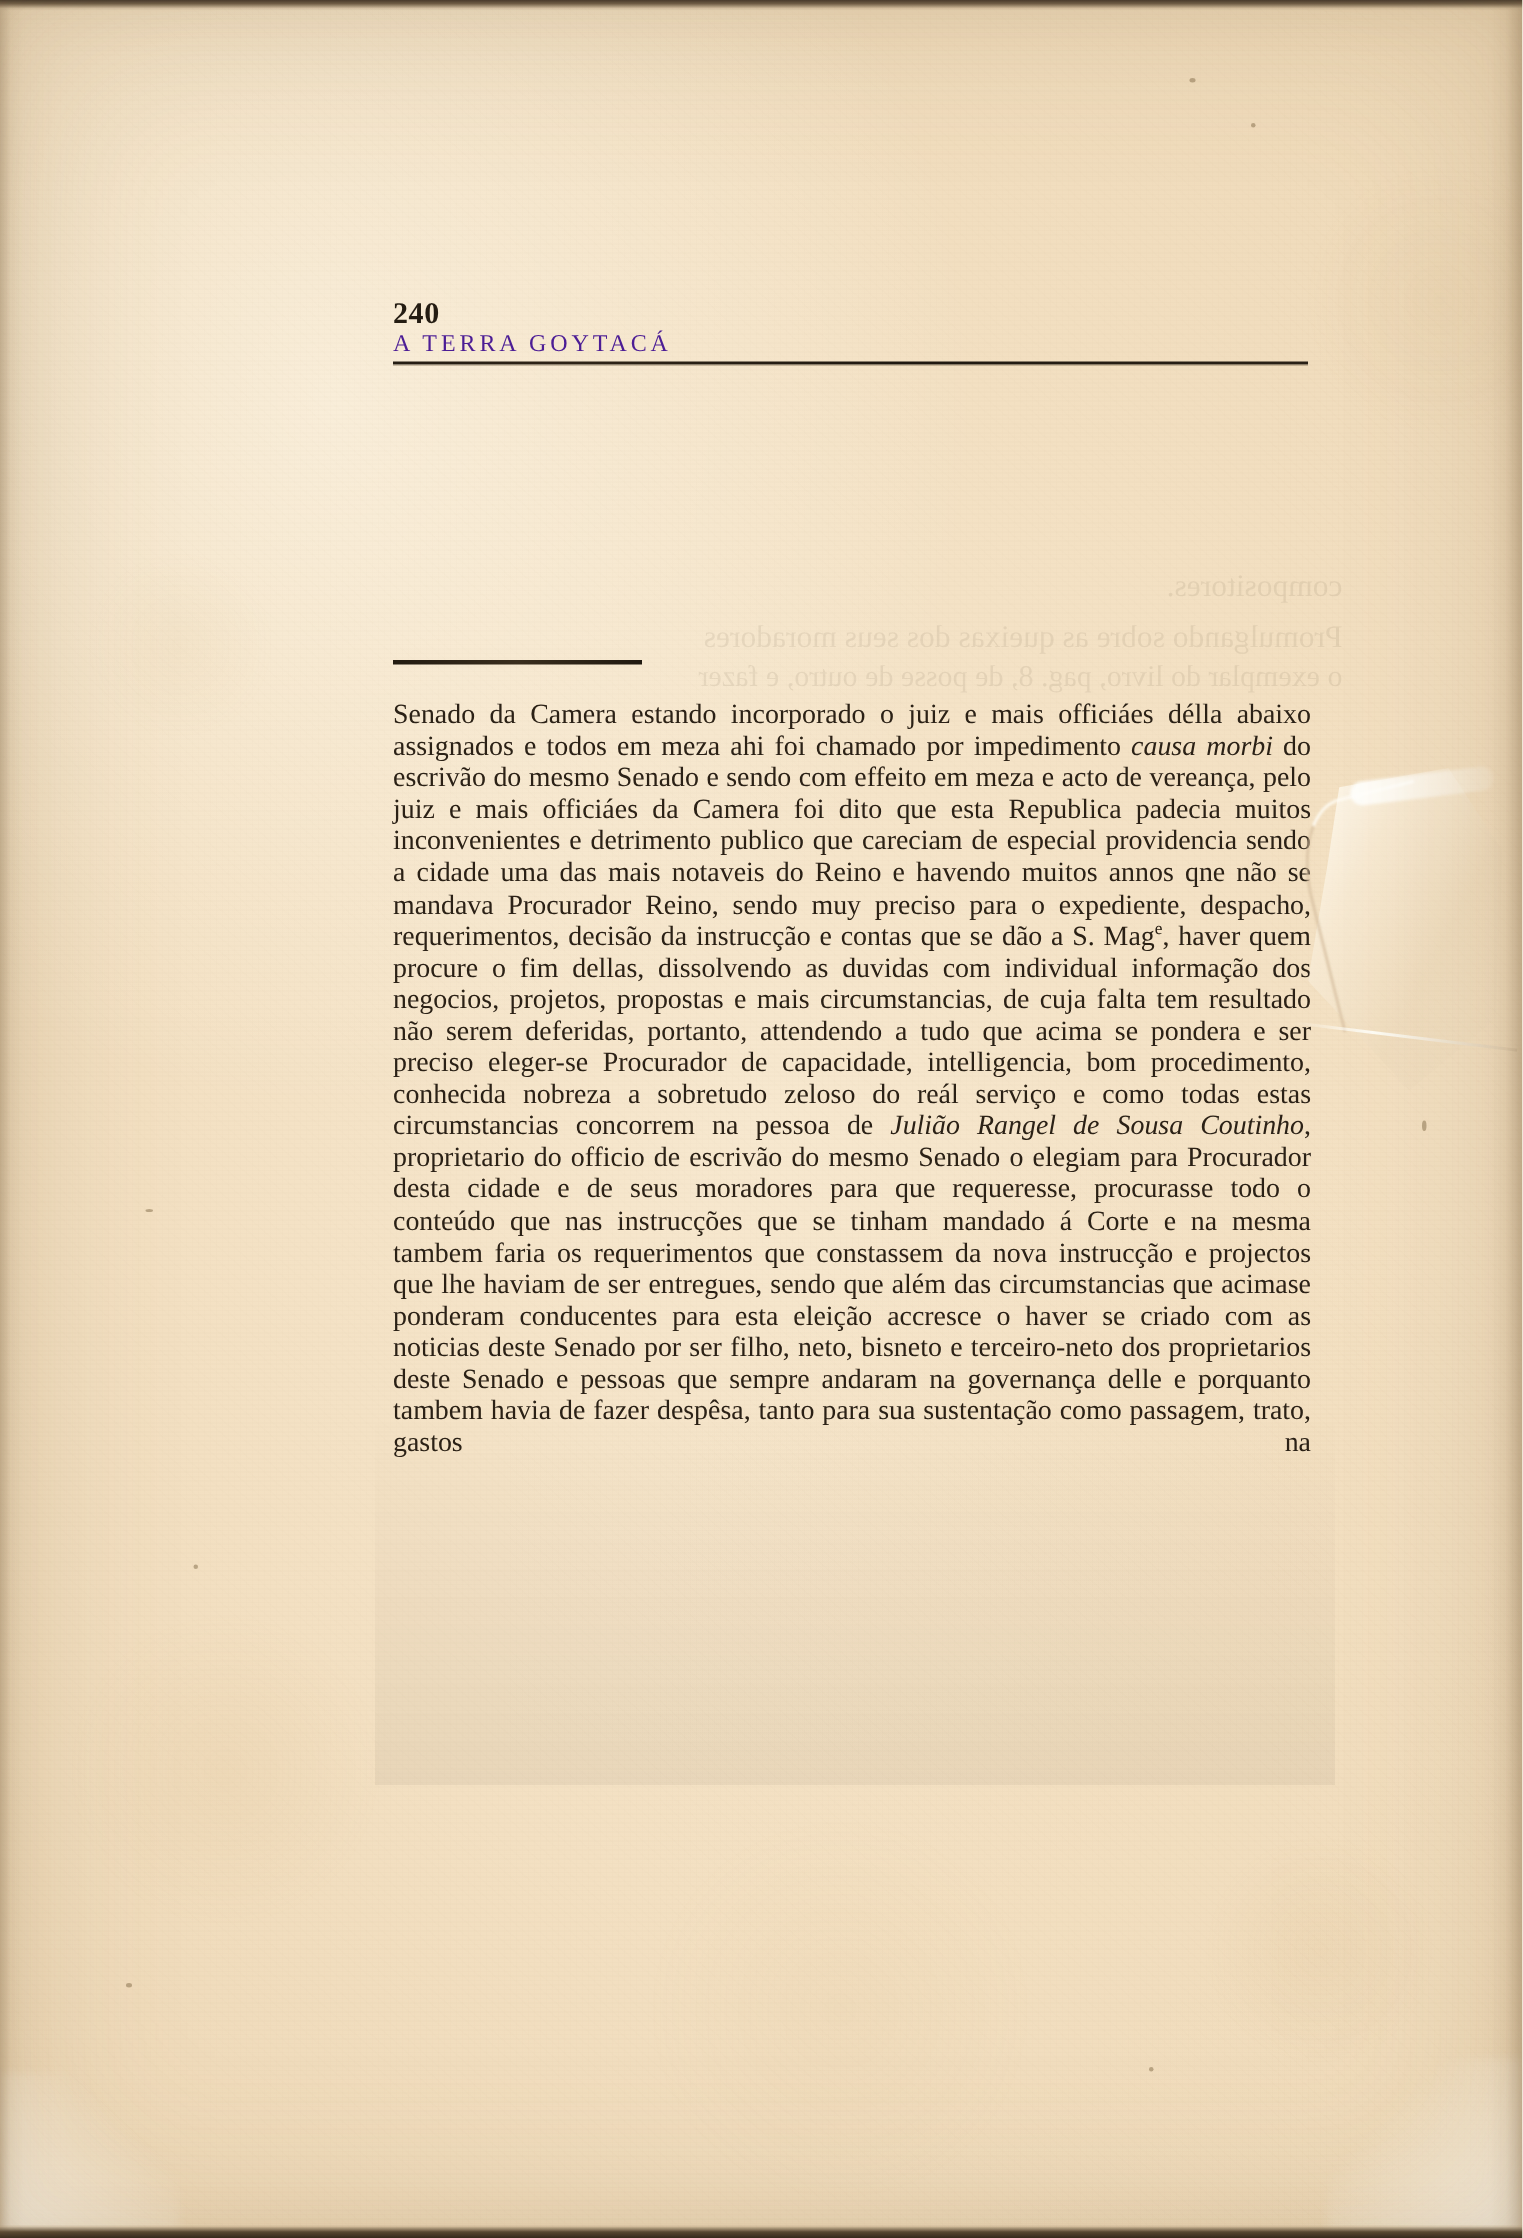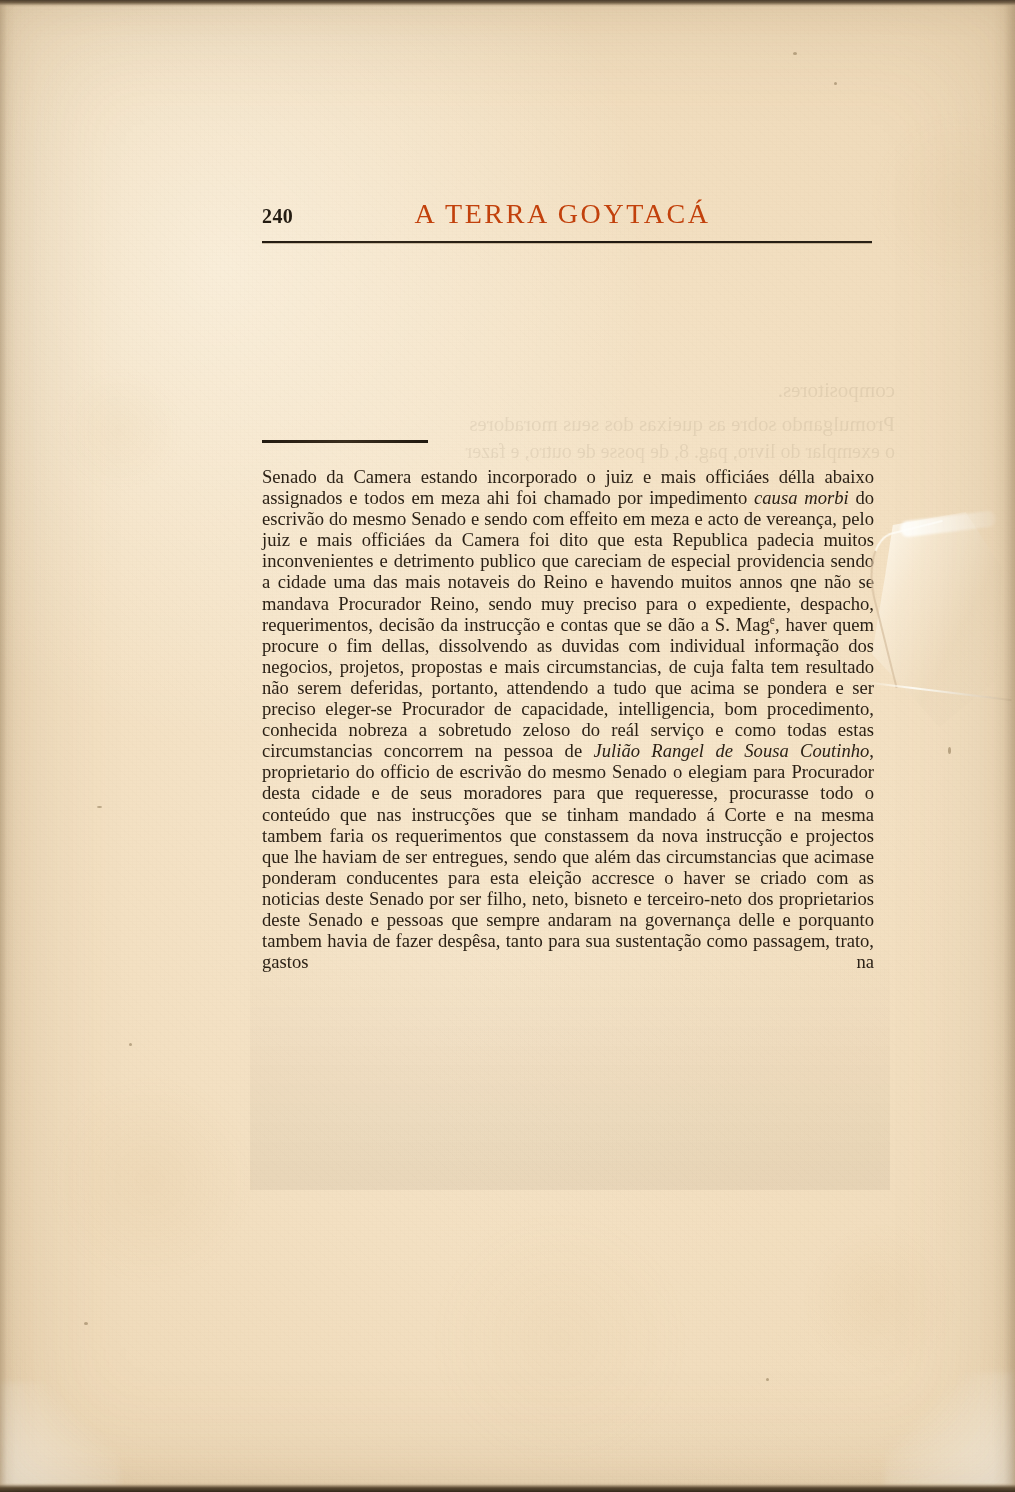--- a/index.html
+++ b/index.html
@@ -131,33 +131,34 @@
 
   
   .content { position: absolute; inset: 0; }
 
   .running-head {
     position: absolute;
     left: 262px; top: 198px;
     width: 610px;
     display: flex;
     align-items: baseline;
+    flex-direction: column;
   }
   .folio {
     font-size: 20px;
     letter-spacing: 0.4px;
     color: #241c12;
     font-weight: 700;
   }
   .head-title {
     flex: 1;
     text-align: center;
-    font-size: 28px;
+    font-size: 16px;
     letter-spacing: 2.6px;
-    color: #c2410c;
+    color: #4c1d95;
     padding-right: 40px;
   }
 
   .rule-head {
     position: absolute;
     left: 262px; top: 241px;
     width: 610px; height: 2px;
     background: linear-gradient(90deg, #241c12 0%, #2e2417 20%, #1f1810 55%, #2a2116 100%);
     box-shadow: 0 1px 0 rgba(120,100,70,0.35);
   }

